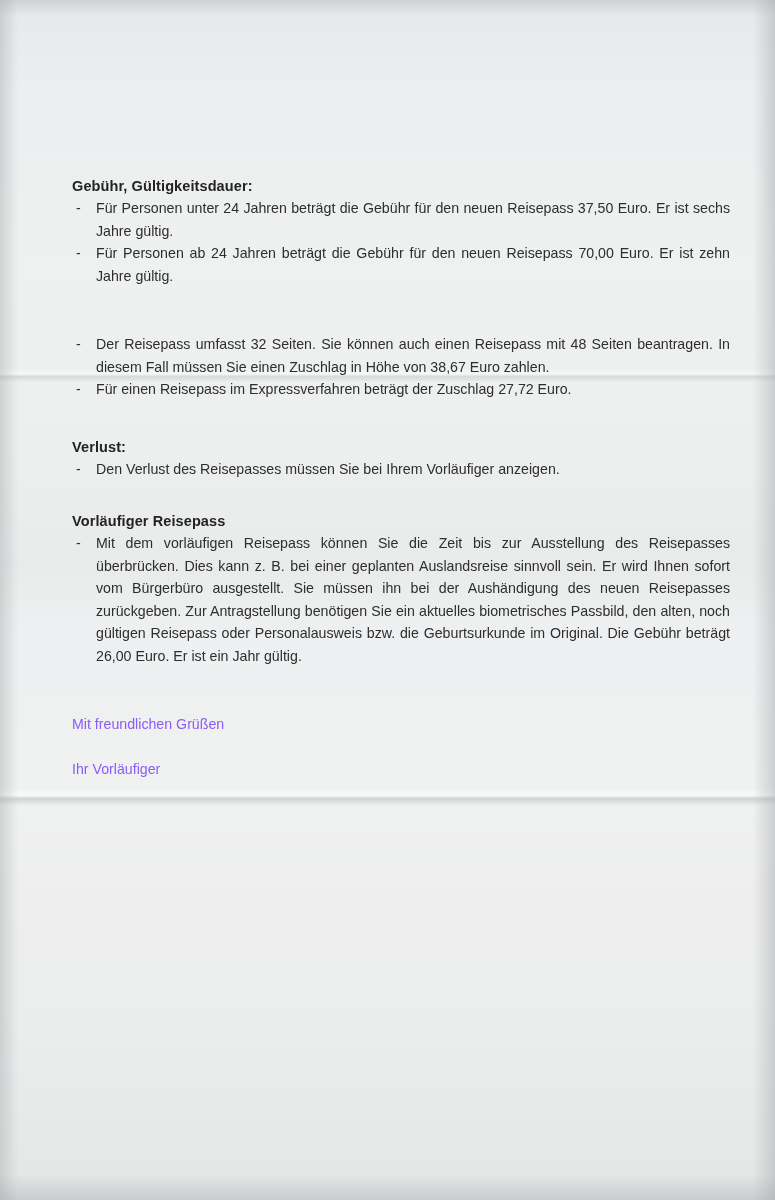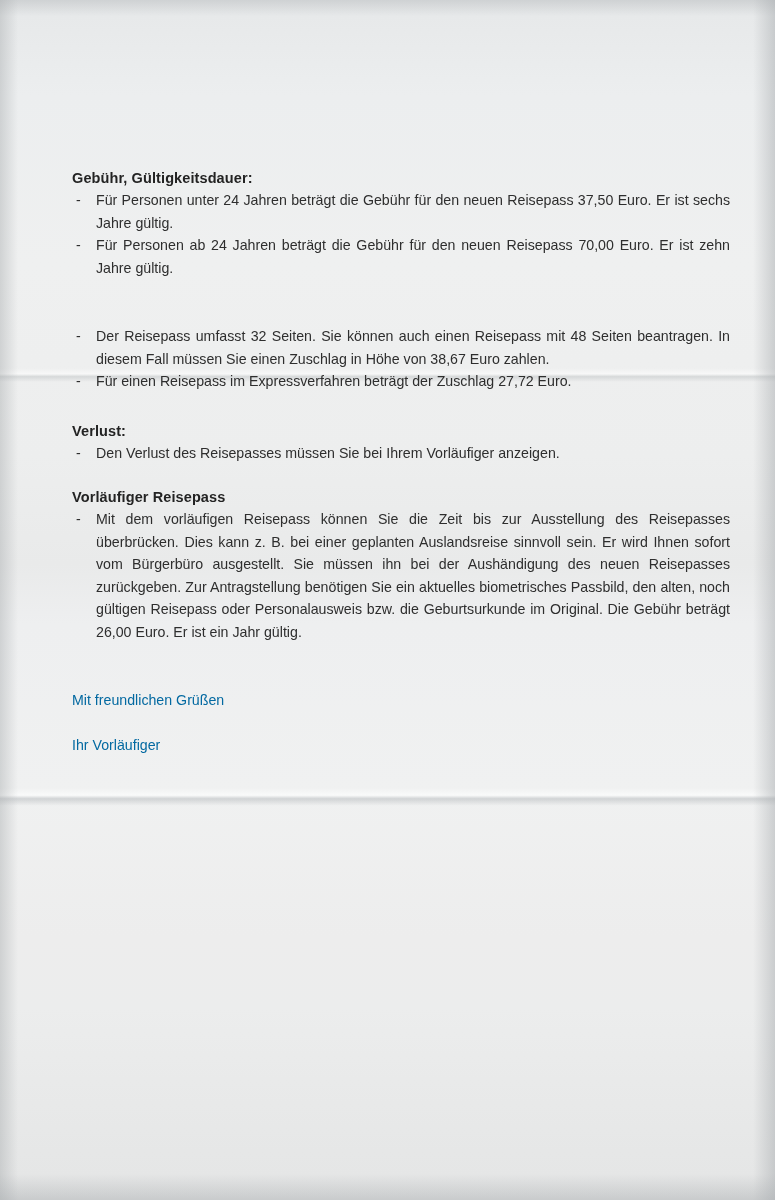--- a/index.html
+++ b/index.html
@@ -92,21 +92,21 @@
     width: 658px;
   }
 
   .section { margin-bottom: 0; }
 
   .heading {
     font-weight: bold;
     font-size: 14.5px;
     letter-spacing: 0.1px;
     color: #232323;
-    margin: 0 0 3px 0;
+    margin: 8px 0 3px 0;
   }
 
   ul.bullets {
     list-style: none;
     margin: 0;
     padding: 0;
   }
   ul.bullets li {
     position: relative;
     padding-left: 24px;
@@ -122,21 +122,21 @@
     top: 0;
     color: #2e2e2e;
   }
   .gap-md { height: 30px; }
   .gap-lg { height: 25px; }
   .gap-xl { height: 46px; }
 
   .plain {
     font-size: 14.2px;
     line-height: 22.5px;
-    color: #0369a1;
+    color: #8b5cf6;
     margin: 0;
   }
   .closing-line { margin-top: 0; }
   .closing-gap { height: 22px; }
 </style>
 </head>
 <body>
 
 <div class="page">
   <div class="paper-base"></div>

